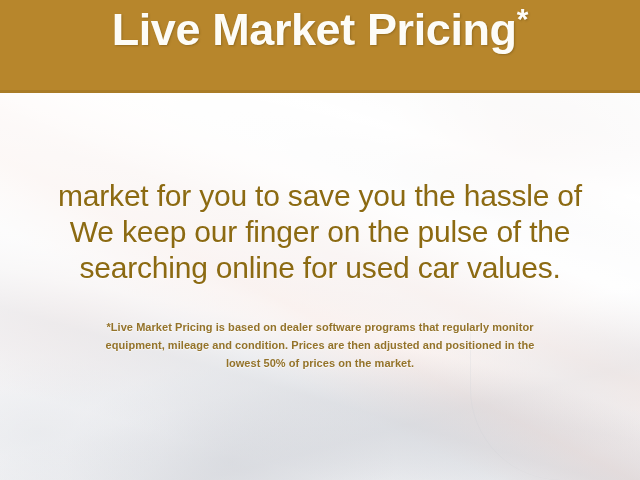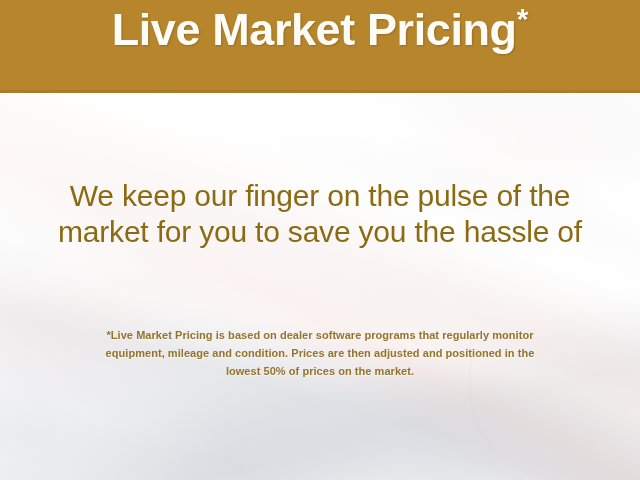--- a/index.html
+++ b/index.html
@@ -156,21 +156,20 @@
     top: 318px;
     width: 580px;
     text-align: center;
     color: #94732a;
     font-family: "Liberation Sans", sans-serif;
     font-size: 11px;
     font-weight: bold;
     line-height: 18px;
     letter-spacing: 0.05px;
     text-shadow: 0 1px 1px rgba(255,255,255,0.7);
-    margin-top: 8px;
   }
   .fineprint-line { display: block; }
 </style>
 </head>
 <body>
 
 <div id="slide">
 
   <div class="bg-layer bg-base"></div>
   <div class="bg-layer bg-sweeps"></div>
@@ -178,22 +177,23 @@
   <div class="bg-layer bg-warm"></div>
   <div class="bg-layer bg-dark"></div>
   <div class="bg-seam"></div>
   <div class="bg-layer bg-wash"></div>
 
   <div class="banner">
     <h1 class="banner-title"><span>Live Market Pricing</span><span class="star">*</span></h1>
   </div>
 
   <div class="headline">
+    <span class="headline-line">market for you to save you the hassle of</span>
     <span class="headline-line">We keep our finger on the pulse of the</span>
-    <span class="headline-line">market for you to save you the hassle of</span>
+    <span class="headline-line">searching online for used car values.</span>
   </div>
 
   <div class="fineprint">
     <span class="fineprint-line">*Live Market Pricing is based on dealer software programs that regularly monitor</span>
     <span class="fineprint-line">equipment, mileage and condition. Prices are then adjusted and positioned in the</span>
     <span class="fineprint-line">lowest 50% of prices on the market.</span>
   </div>
 
 </div>
 

